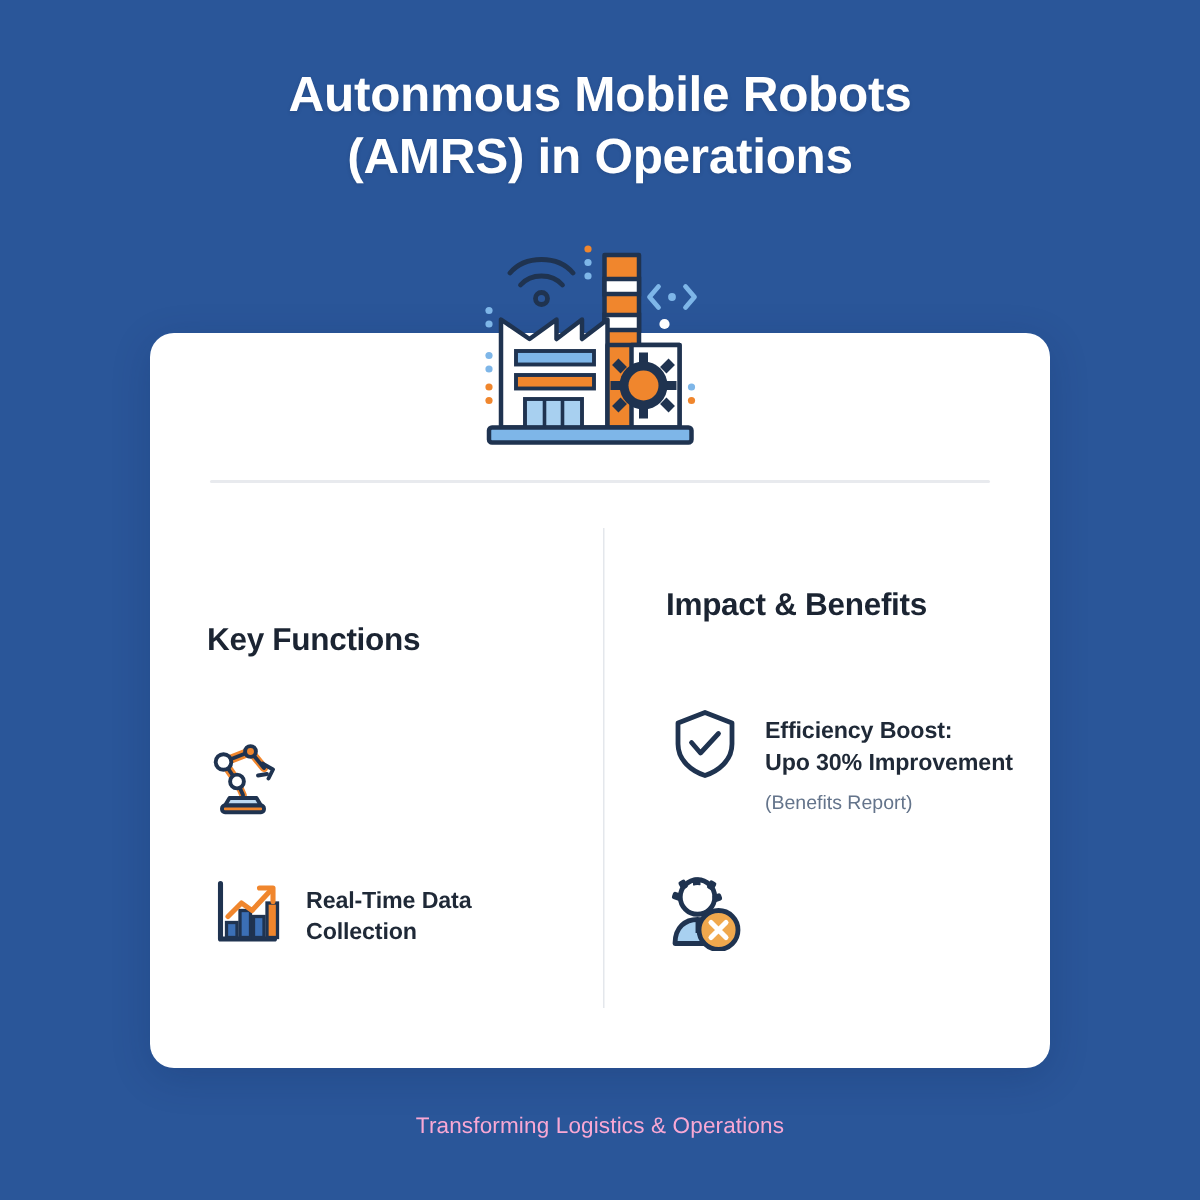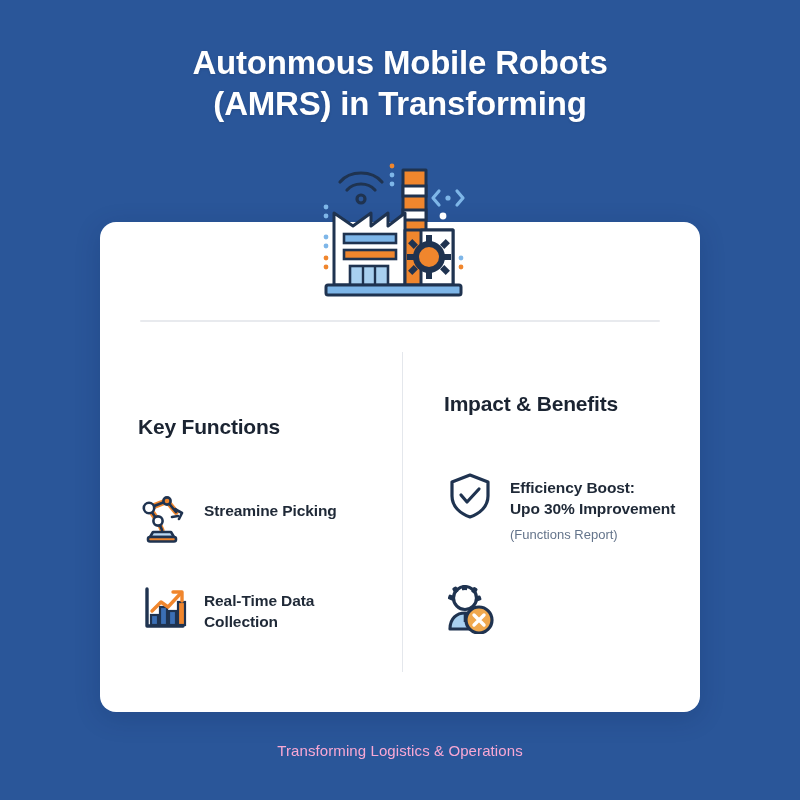--- a/index.html
+++ b/index.html
@@ -150,21 +150,21 @@
     letter-spacing: 0.1px;
   }
 </style>
 </head>
 <body>
 
 <div class="poster">
 
   <div class="title-block">
     <div class="title-line">Autonmous Mobile Robots</div>
-    <div class="title-line">(AMRS) in Transforming</div>
+    <div class="title-line">(AMRS) in Operations</div>
   </div>
 
   <div class="card"></div>
 
   <div class="hero-icon">
     <svg viewBox="0 0 190 145" width="190" height="145" xmlns="http://www.w3.org/2000/svg">
 
       <g fill="none" stroke="#1f3350" stroke-width="3.2" stroke-linecap="round">
         <path d="M34 24 C44 12, 66 12, 76 24"></path>
         <path d="M41 32 C48 24, 62 24, 69 32"></path>
@@ -250,21 +250,20 @@
               <path d="M40 24 l-6 1" fill="none"></path>
               <circle cx="11" cy="16" r="5.2" fill="#ffffff"></circle>
               <circle cx="20" cy="29" r="4.6" fill="#ffffff"></circle>
               <circle cx="29" cy="9" r="3.6" fill="#f0862d"></circle>
               <path d="M15 40 L33 40 L36 45 L12 45 Z" fill="#bcd9f2"></path>
               <rect x="10" y="45" width="28" height="4.5" rx="2" fill="#f0862d"></rect>
             </g>
           </svg>
         </div>
         <div class="item-text">
-          <div class="item-label">Streamine Picking</div>
         </div>
       </div>
 
       <div class="item">
         <div class="item-icon">
           <svg viewBox="0 0 52 52" width="52" height="52" xmlns="http://www.w3.org/2000/svg">
             <path d="M9 7 L9 44 L45 44" fill="none" stroke="#1f3350" stroke-width="3.4" stroke-linecap="round" stroke-linejoin="round"></path>
             <rect x="13" y="33" width="7" height="10" fill="#3b6fb5" stroke="#1f3350" stroke-width="2.2"></rect>
             <rect x="22" y="25" width="7" height="18" fill="#3b6fb5" stroke="#1f3350" stroke-width="2.2"></rect>
             <rect x="31" y="29" width="7" height="14" fill="#3b6fb5" stroke="#1f3350" stroke-width="2.2"></rect>
@@ -286,21 +285,21 @@
       <div class="item">
         <div class="item-icon">
           <svg viewBox="0 0 52 52" width="52" height="52" xmlns="http://www.w3.org/2000/svg">
             <path d="M26 6 L44 13 L44 27 C44 38 35 45 26 48 C17 45 8 38 8 27 L8 13 Z" fill="#ffffff" stroke="#1f3350" stroke-width="3.2" stroke-linejoin="round"></path>
             <path d="M17 26 L23 33 L35 20" fill="none" stroke="#1f3350" stroke-width="3.2" stroke-linecap="round" stroke-linejoin="round"></path>
           </svg>
         </div>
         <div class="item-text">
           <div class="item-label">Efficiency Boost:</div>
           <div class="item-label">Upo 30% Improvement</div>
-          <div class="item-sub">(Functions Report)</div>
+          <div class="item-sub">(Benefits Report)</div>
         </div>
       </div>
 
       <div class="item">
         <div class="item-icon">
           <svg viewBox="0 0 52 52" width="52" height="52" xmlns="http://www.w3.org/2000/svg">
             <g fill="#1f3350">
               <rect x="18" y="3" width="5" height="6" rx="1.5"></rect>
               <rect x="28" y="5" width="5" height="6" rx="1.5" transform="rotate(30 30 8)"></rect>
               <rect x="9" y="5" width="5" height="6" rx="1.5" transform="rotate(-30 11 8)"></rect>

